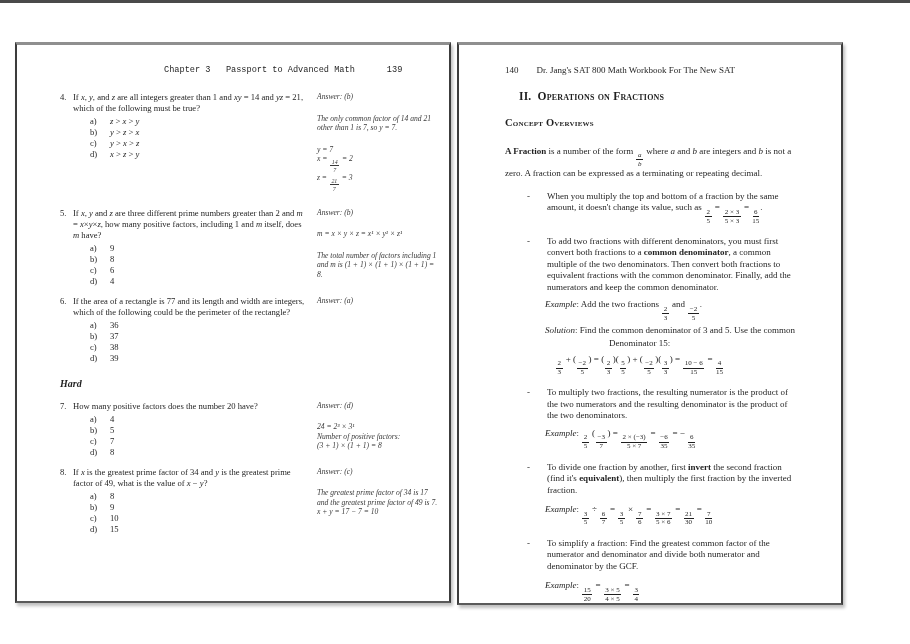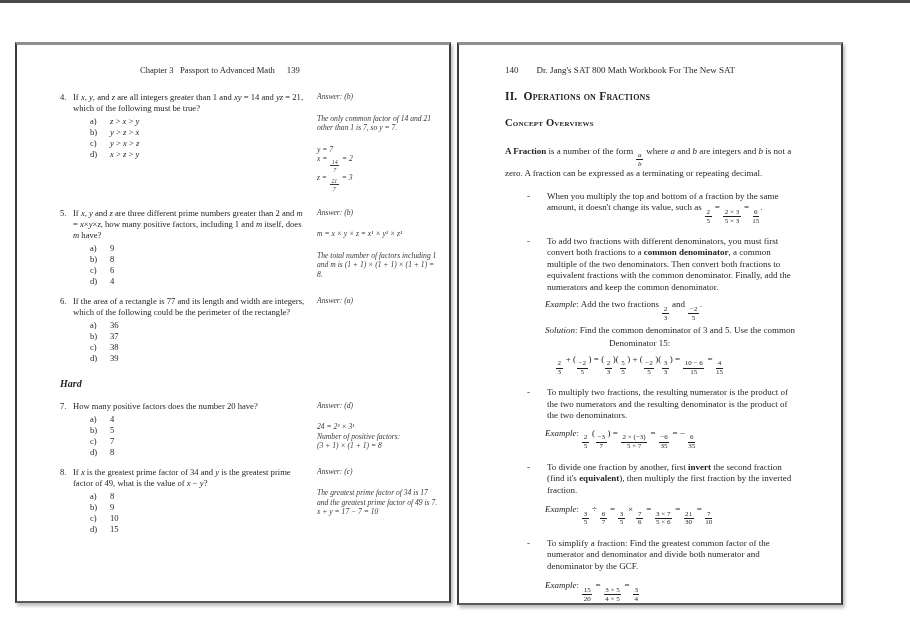--- a/index.html
+++ b/index.html
@@ -14,38 +14,38 @@
     border-top:3px solid #8f8f8f;border-left:2px solid #3c3c3c;
     border-right:2px solid #3c3c3c;border-bottom:2px solid #5a5a5a;
     box-shadow:2px 3px 3px rgba(0,0,0,0.25);
   }
   #leftPage{left:15px;top:42px;width:436px;height:561px;}
   #rightPage{left:457px;top:42px;width:386px;height:563px;}
   .lp-inner{padding:20px 8px 0 43px;font-size:8.6px;line-height:11px;}
   .rp-inner{padding:20px 44px 0 46px;font-size:9px;line-height:11.5px;}
 
   
-  .lp-header{display:flex;gap:12px;margin-left:80px;margin-bottom:16px;}
+  .lp-header{display:flex;gap:32px;margin-left:104px;margin-bottom:16px;font-family:Liberation Mono, monospace;}
   .qrow{display:flex;margin-bottom:9px;}
   .qcell{width:249px;flex:none;}
   .acell{margin-left:8px;width:124px;flex:none;font-style:italic;font-size:7.6px;line-height:9.5px;color:#3a3a3a;}
   .qline{display:flex;}
   .qnum{width:13px;flex:none;}
   .qbody{flex:1;}
   .opts{margin-left:30px;margin-top:2px;}
   .opt{display:flex;line-height:11px;}
   .optletter{width:20px;flex:none;}
   .alabel{margin-bottom:7px;}
   .apara{margin-bottom:7px;margin-top:12px;}
   .apara:empty{display:none;}
   .hard{font-weight:bold;font-style:italic;font-size:10px;margin:14px 0 12px 0;}
 
   
   .rp-header{display:flex;gap:18px;margin-bottom:14px;}
-  .rp-h1{font-weight:bold;font-variant:small-caps;font-size:11.5px;margin:0 0 15px 0;letter-spacing:0.2px;}
+  .rp-h1{font-weight:bold;font-variant:small-caps;font-size:11.5px;margin:0 0 15px 14px;letter-spacing:0.2px;}
   .rp-h2{font-weight:bold;font-variant:small-caps;font-size:10.5px;margin:0 0 17px 0;letter-spacing:0.2px;}
   .intro{margin-bottom:11px;}
   .bullet{display:flex;padding-left:22px;margin-top:11px;}
   .dash{width:20px;flex:none;}
   .btext{flex:1;}
   .exline{margin-left:40px;margin-top:5px;line-height:13px;}
   .ex2{margin-left:104px;margin-top:1px;}
   .fml{margin-left:50px;margin-top:2px;line-height:14px;}
 
   

